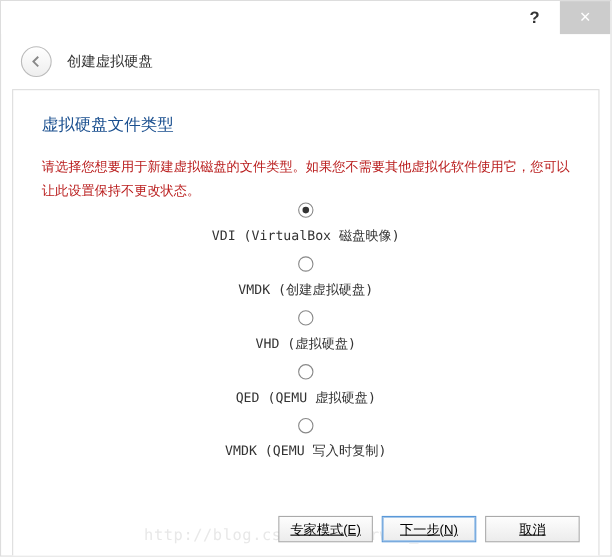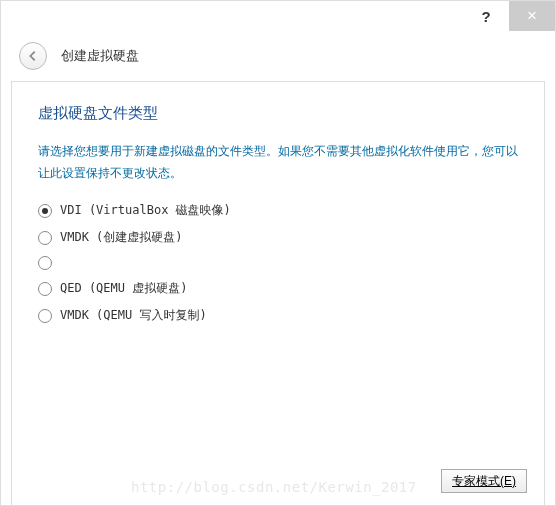--- a/index.html
+++ b/index.html
@@ -60,33 +60,34 @@
   margin: 0 10px;
   padding: 22px 26px;
   height: 440px;
 }
 .section-title {
   color: #1a4f8f;
   font-size: 15px;
   margin-bottom: 18px;
 }
 .description {
-  color: #0369a1;
+  color: #b91c1c;
   line-height: 1.8;
-  margin-bottom: 18px;
+  margin-bottom: 0;
   font-size: 12px;
 }
 .radio-group { display: flex; flex-direction: column; gap: 10px; }
 .radio-item {
   display: flex;
   align-items: center;
   gap: 8px;
   font-family: "SimSun", monospace;
   font-size: 12px;
   color: #333;
+  flex-direction: column;
 }
 .radio {
   width: 14px;
   height: 14px;
   border: 1px solid #888;
   border-radius: 50%;
   display: flex;
   align-items: center;
   justify-content: center;
   flex-shrink: 0;
@@ -155,29 +156,32 @@
     <label class="radio-item">
       <span class="radio checked"></span>
       <span>VDI (VirtualBox 磁盘映像)</span>
     </label>
     <label class="radio-item">
       <span class="radio"></span>
       <span>VMDK (创建虚拟硬盘)</span>
     </label>
     <label class="radio-item">
       <span class="radio"></span>
+      <span>VHD (虚拟硬盘)</span>
     </label>
     <label class="radio-item">
       <span class="radio"></span>
       <span>QED (QEMU 虚拟硬盘)</span>
     </label>
     <label class="radio-item">
       <span class="radio"></span>
       <span>VMDK (QEMU 写入时复制)</span>
     </label>
   </div>
 </div>
 
 <div class="watermark">http://blog.csdn.net/Kerwin_2017</div>
 
 <div class="footer">
   <div class="btn">专家模式(E)</div>
+  <div class="btn primary">下一步(N)</div>
+  <div class="btn">取消</div>
 </div>
 
 </body></html>

